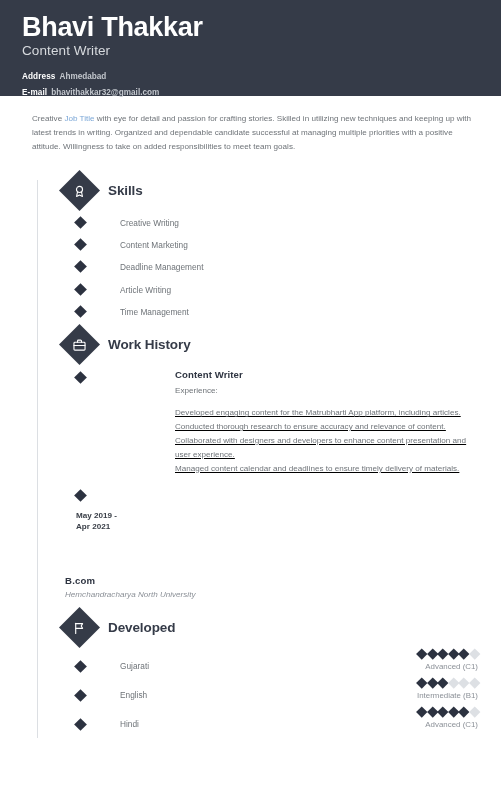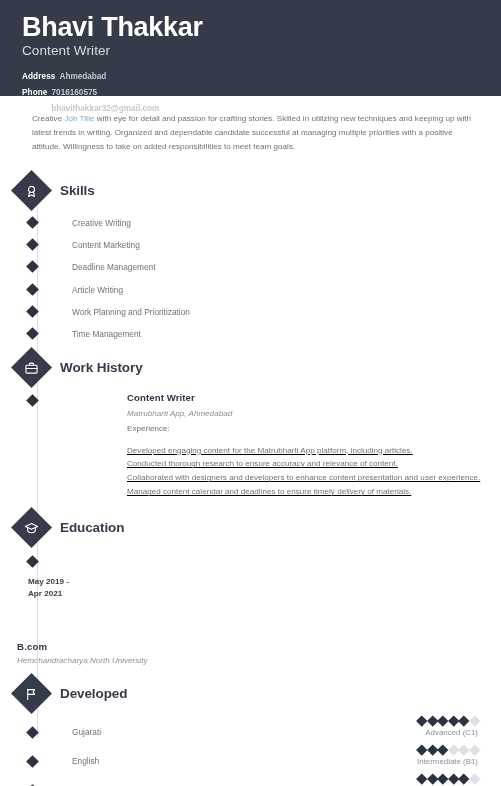--- a/index.html
+++ b/index.html
@@ -74,21 +74,21 @@
   .spine {
     position: absolute;
     left: 37px;
     top: 0;
     width: 1px;
     background: #dcdfe3;
     z-index: 0;
   }
 
   
-  .section { position: relative; z-index: 1; }
+  .section { position: relative; z-index: 1; padding-left: 48px; }
 
   .section-head {
     display: flex;
     align-items: center;
     padding-left: 17px;
     margin-top: 14px;
     margin-bottom: 6px;
   }
   .diamond-badge {
     width: 29px;
@@ -237,23 +237,20 @@
 <div class="resume">
 
   <div class="header">
     <div class="full-name">Bhavi Thakkar</div>
     <div class="job-role">Content Writer</div>
     <div class="contact-list">
       <div class="contact-row">
         <span class="contact-label">Address</span><span class="contact-value">Ahmedabad</span>
       </div>
       <div class="contact-row">
-        <span class="contact-label">Phone</span><span class="contact-value">7016160575</span>
-      </div>
-      <div class="contact-row">
         <span class="contact-label">E-mail</span><span class="contact-value">bhavithakkar32@gmail.com</span>
       </div>
     </div>
   </div>
 
   <div class="summary">
     <span>Creative </span><span class="placeholder-link">Job Title</span><span> with eye for detail and passion for crafting stories. Skilled in utilizing new techniques and keeping up with latest trends in writing. Organized and dependable candidate successful at managing multiple priorities with a positive attitude. Willingness to take on added responsibilities to meet team goals.</span>
   </div>
 
   <div class="body-area">
@@ -278,24 +275,20 @@
         <div class="bullet-diamond"></div>
         <div class="skill-label">Content Marketing</div>
       </div>
       <div class="bullet-row skill-row">
         <div class="bullet-diamond"></div>
         <div class="skill-label">Deadline Management</div>
       </div>
       <div class="bullet-row skill-row">
         <div class="bullet-diamond"></div>
         <div class="skill-label">Article Writing</div>
-      </div>
-      <div class="bullet-row skill-row">
-        <div class="bullet-diamond"></div>
-        <div class="skill-label">Work Planning and Prioritization</div>
       </div>
       <div class="bullet-row skill-row">
         <div class="bullet-diamond"></div>
         <div class="skill-label">Time Management</div>
       </div>
     </div>
 
     <div class="section">
       <div class="section-head">
         <div class="diamond-badge">
@@ -305,42 +298,32 @@
             <path d="M2.5 12.6h19"></path>
           </svg>
         </div>
         <div class="section-title">Work History</div>
       </div>
 
       <div class="bullet-row job-row">
         <div class="bullet-diamond"></div>
         <div class="job-body">
           <div class="job-title">Content Writer</div>
-          <div class="job-company">Matrubharti App, Ahmedabad</div>
           <div class="job-exp-label">Experience:</div>
           <div class="job-duties">
             <div class="duty">Developed engaging content for the Matrubharti App platform, including articles.</div>
             <div class="duty">Conducted thorough research to ensure accuracy and relevance of content.</div>
             <div class="duty">Collaborated with designers and developers to enhance content presentation and user experience.</div>
             <div class="duty">Managed content calendar and deadlines to ensure timely delivery of materials.</div>
           </div>
         </div>
       </div>
     </div>
 
     <div class="section">
-      <div class="section-head">
-        <div class="diamond-badge">
-          <svg width="14" height="14" viewBox="0 0 24 24" fill="none" stroke="#ffffff" stroke-width="1.9" stroke-linecap="round" stroke-linejoin="round">
-            <path d="M12 4 L22.5 9 L12 14 L1.5 9 Z"></path>
-            <path d="M5.6 11.1v5.3c0 1.8 3 3.3 6.4 3.3s6.4-1.5 6.4-3.3v-5.3"></path>
-          </svg>
-        </div>
-        <div class="section-title">Education</div>
-      </div>
 
       <div class="bullet-row edu-row">
         <div class="bullet-diamond"></div>
         <div class="edu-dates">
           <div>May 2019 -</div>
           <div>Apr 2021</div>
         </div>
         <div class="edu-info">
           <div class="edu-degree">B.com</div>
           <div class="edu-school">Hemchandracharya North University</div>

